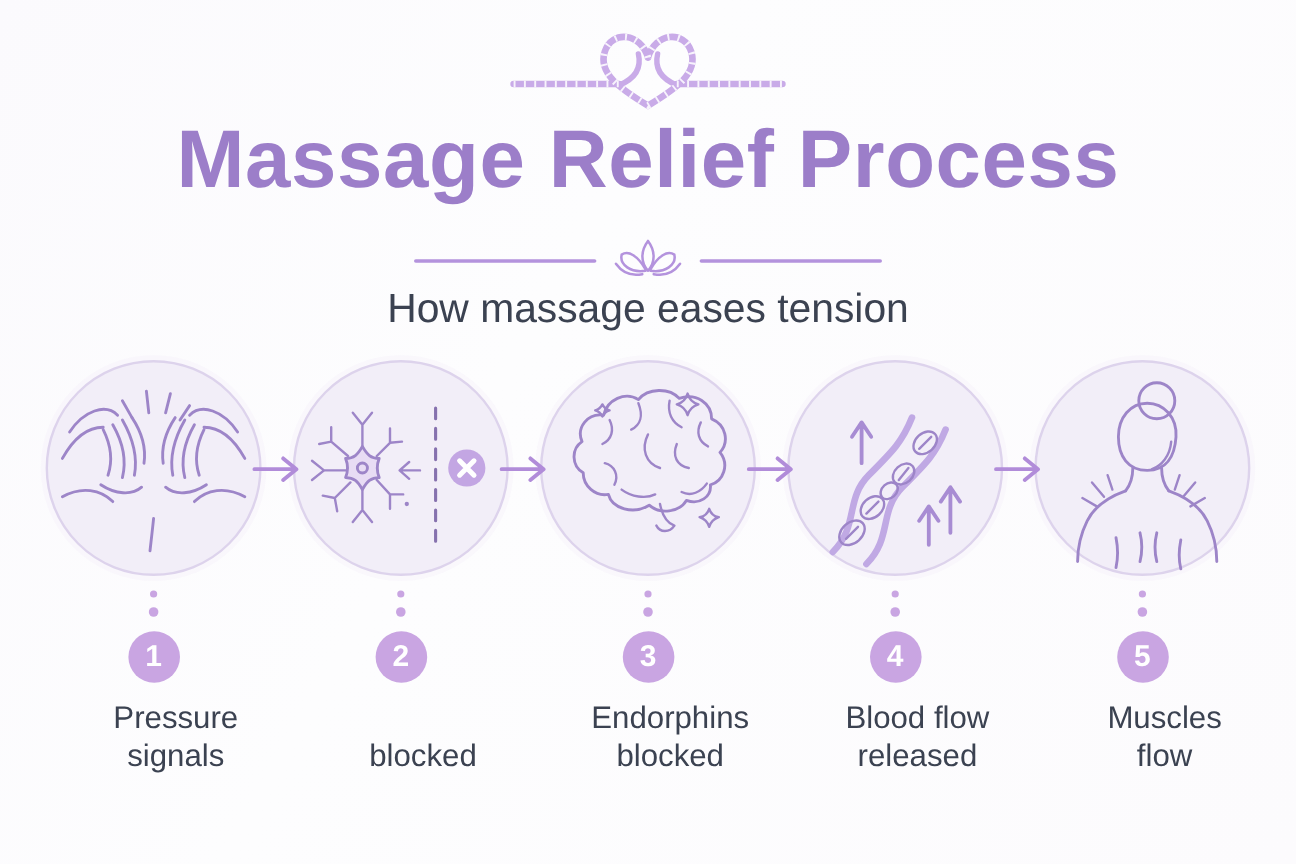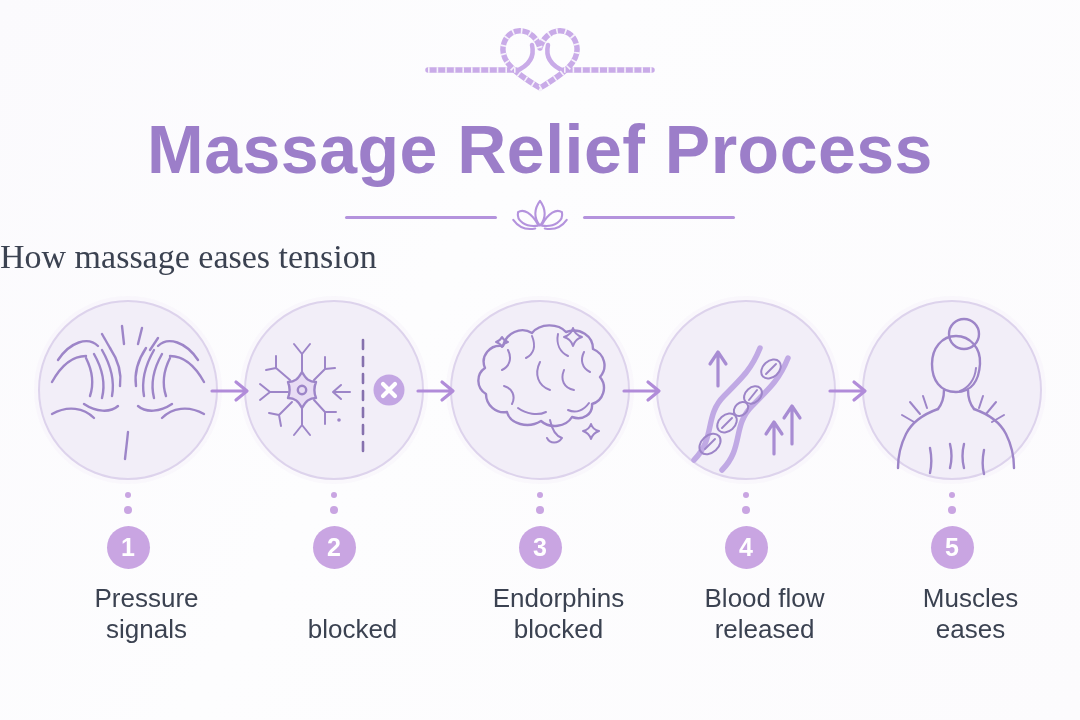--- a/index.html
+++ b/index.html
@@ -11,32 +11,32 @@
     position:relative;
   }
   .canvas { position:absolute; inset:0; width:1080px; height:720px;
     background:linear-gradient(120deg,#fbfafd 0%, #fdfdfe 40%, #fcfbfd 100%); }
 
   .rope { position:absolute; top:14px; left:50%; transform:translateX(-50%); }
 
   .title {
     position:absolute; top:94px; left:0; width:100%;
     text-align:center; font-size:68px; font-weight:600;
-    color:#9c7ec9; letter-spacing:0.5px;margin-top:16px;
+    color:#9c7ec9; letter-spacing:0.5px;
   }
 
   .divider {
     position:absolute; top:196px; left:0; width:100%;
     display:flex; align-items:center; justify-content:center; gap:14px;
   }
   .divider .line { width:152px; height:3px; background:#b493dd; border-radius:2px; }
 
   .subtitle {
     position:absolute; top:238px; left:0; width:100%;
-    font-size:34px; font-weight:400; color:#3b4251;font-family:Liberation Serif, serif;
+    text-align:center; font-size:34px; font-weight:400; color:#3b4251;
   }
 
   .step-circle {
     position:absolute; top:300px; width:180px; height:180px;
     border-radius:50%; background:#f2eef8; border:2px solid #ddd3ec;
     display:flex; align-items:center; justify-content:center;
     box-shadow:0 0 0 4px rgba(243,239,249,0.35);
   }
   .c0 { left:38px; } .c1 { left:244px; } .c2 { left:450px; } .c3 { left:656px; } .c4 { left:862px; }
 
@@ -285,17 +285,17 @@
       <span>released</span>
     </div>
   </div>
 
   <div class="step-footer f4">
     <div class="dot dot-sm"></div>
     <div class="dot dot-lg"></div>
     <div class="badge">5</div>
     <div class="label">
       <span>Muscles</span><br>
-      <span>eases</span>
+      <span>flow</span>
     </div>
   </div>
 
 </div>
 
 </body></html>

